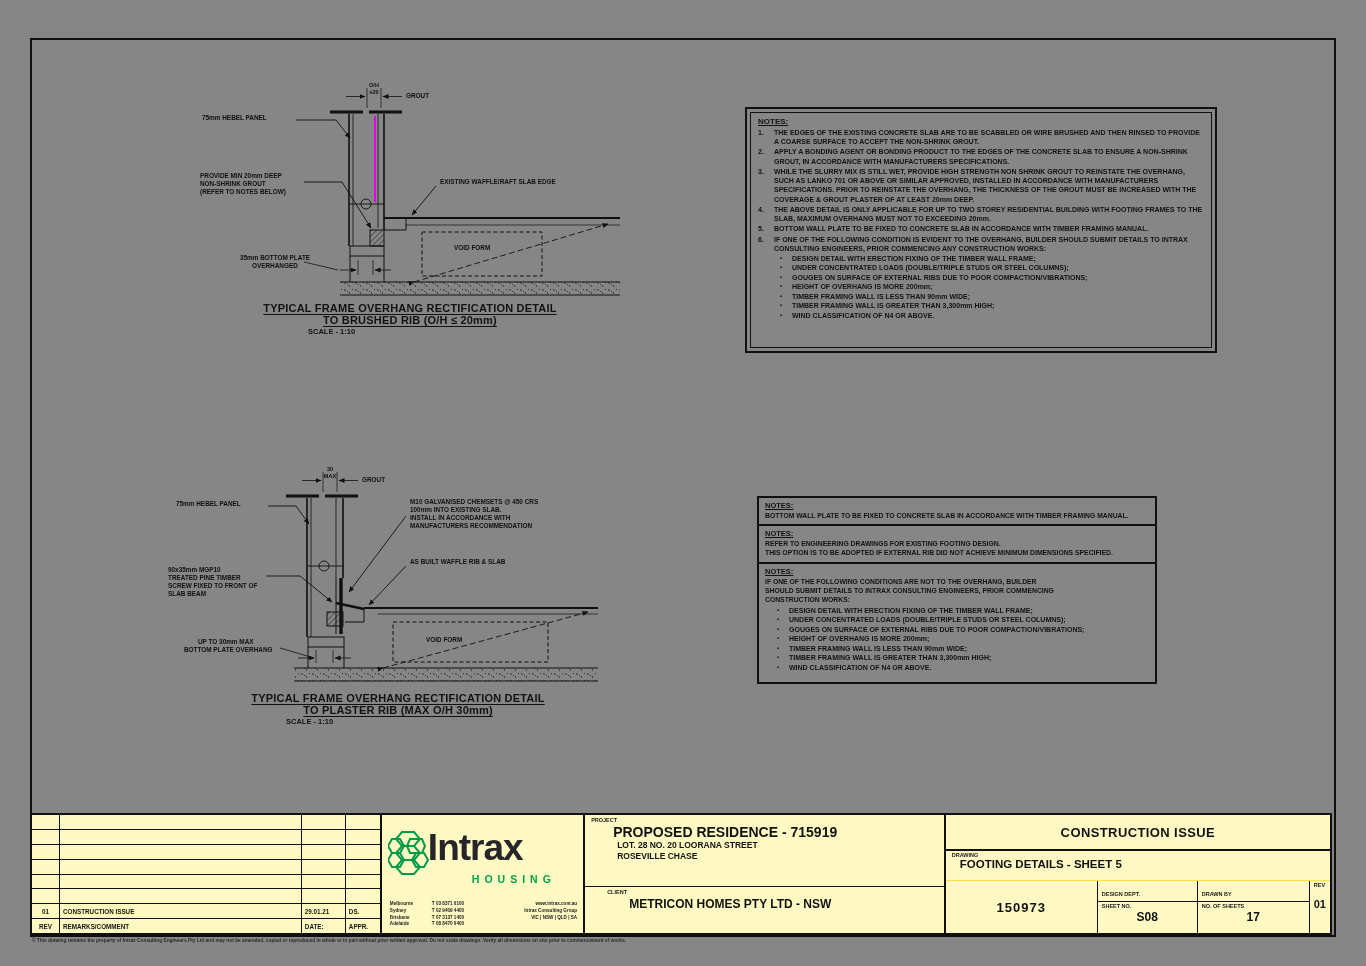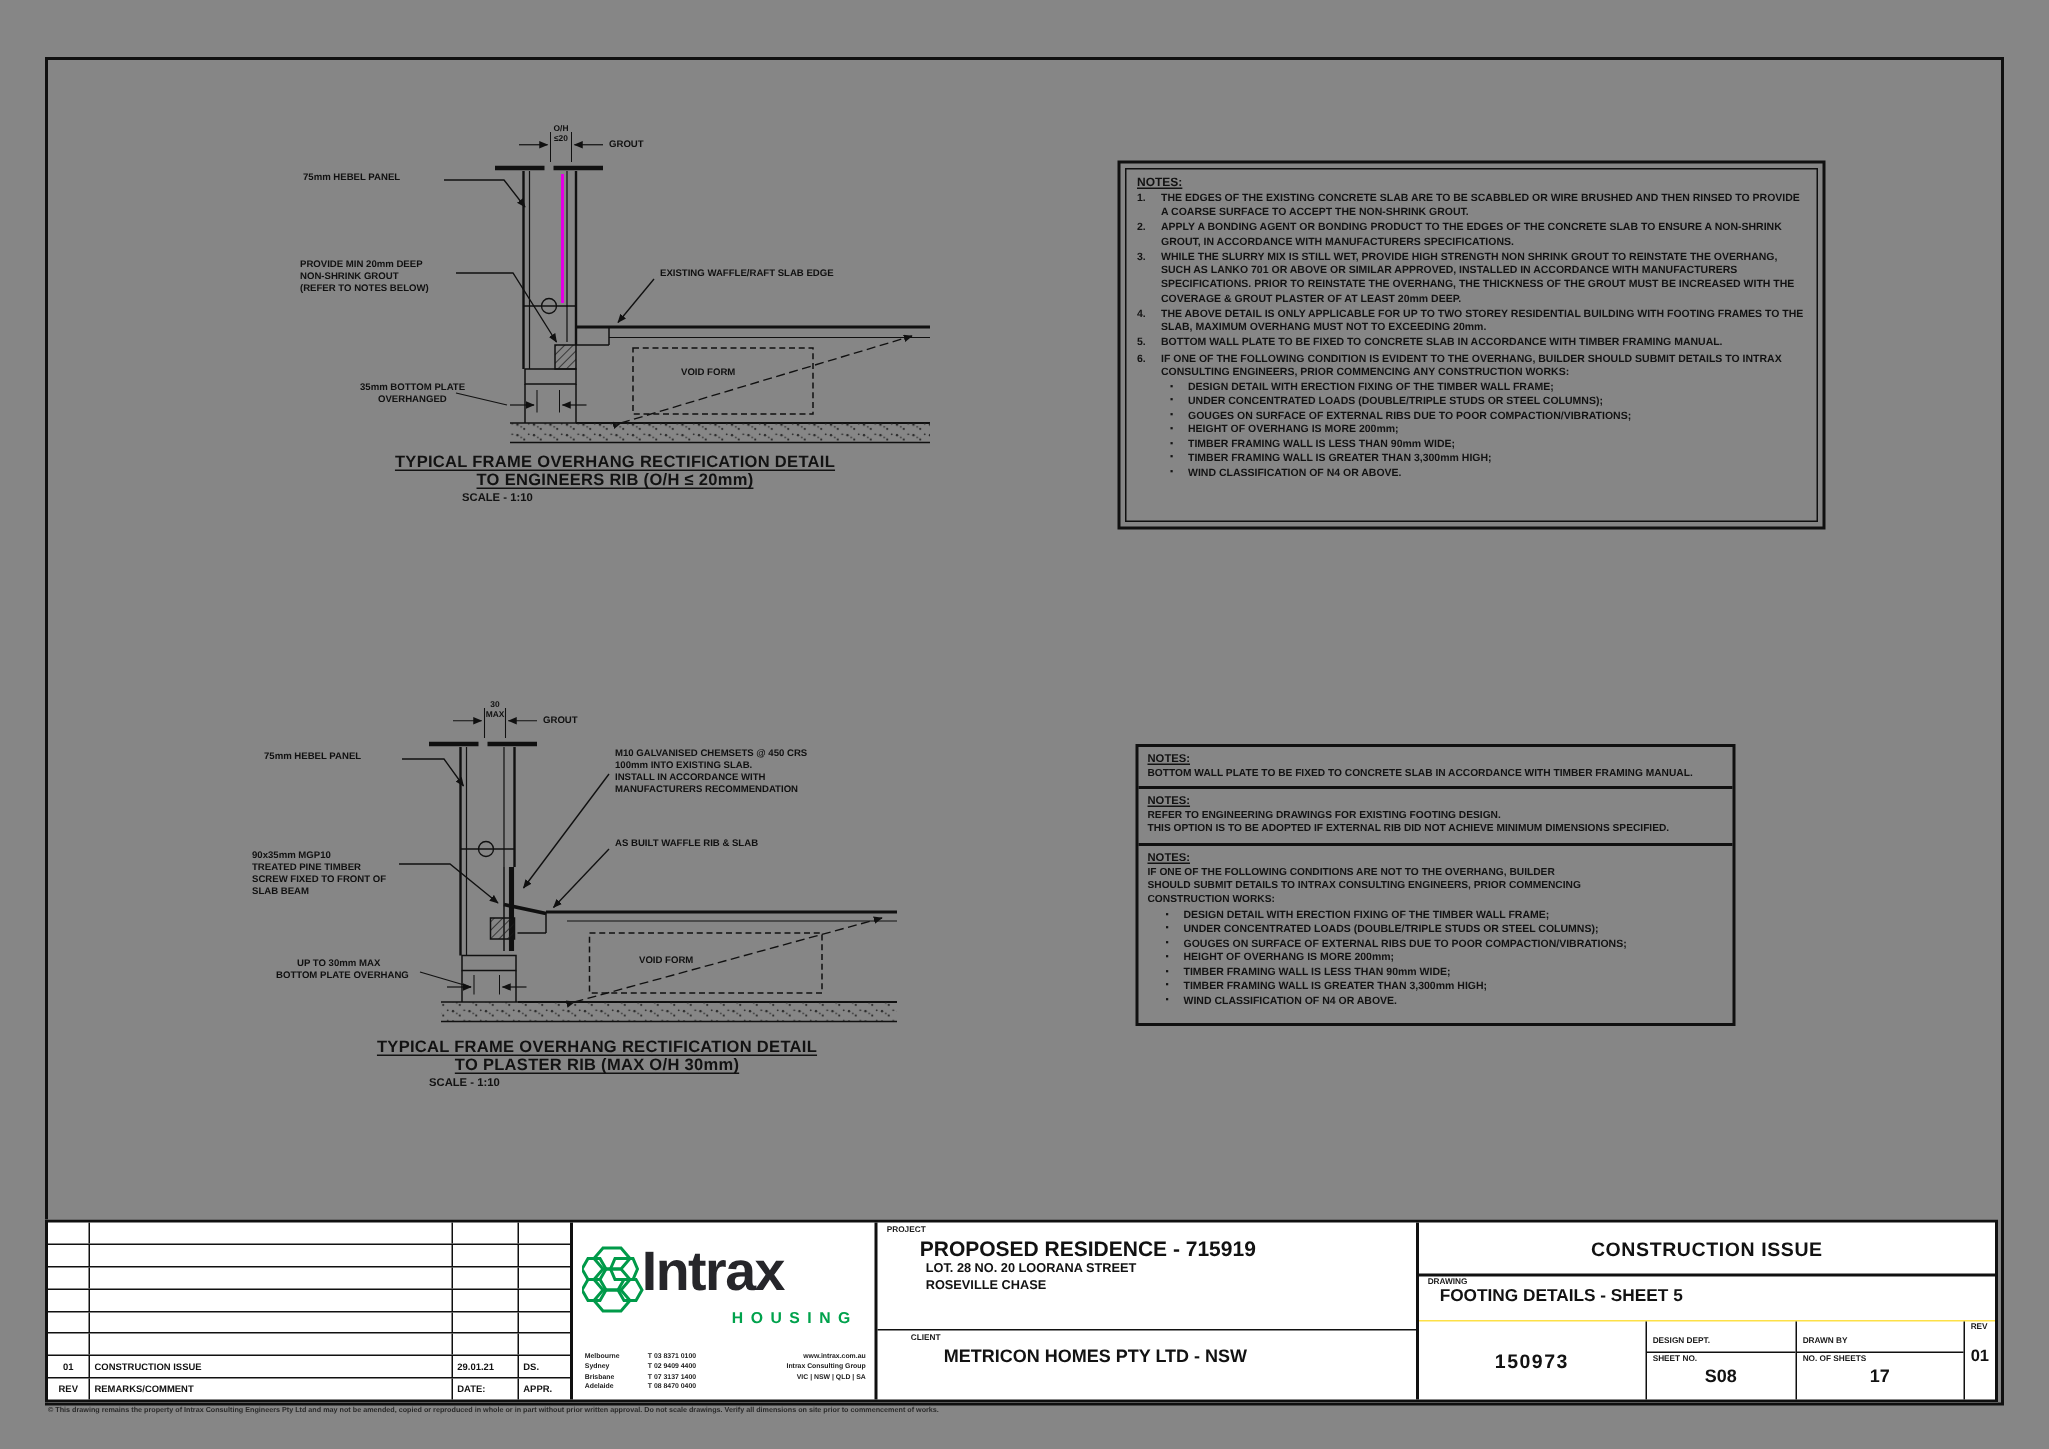--- a/index.html
+++ b/index.html
@@ -26,36 +26,36 @@
   .mini-line{font-size:6.8px;font-weight:600;line-height:1.35;}
   .mini-bullets{margin:2px 0 2px 12px;}
   
   .dtitle{width:400px;text-align:center;}
   .dtitle .t1,.dtitle .t2{font-size:11px;font-weight:bold;letter-spacing:.2px;text-decoration:underline;text-underline-offset:2px;}
   .dtitle .sc{font-size:7.5px;font-weight:600;text-align:left;padding-left:98px;margin-top:1px;}
   
   svg text{font-family:"Liberation Sans",sans-serif;font-size:6.4px;font-weight:700;fill:#101010;}
   svg .dim{font-size:5.6px;}
   
-  .tblock{left:30px;top:813px;width:1302px;height:122px;border:2px solid #101010;display:flex;box-sizing:border-box;background:#ffffff;}
+  .tblock{left:30px;top:813px;width:1302px;height:122px;border:2px solid #101010;display:flex;box-sizing:border-box;background:#fef9c3;}
   .tb-col{box-sizing:border-box;height:100%;}
   
   .rev-table{width:358px;border-right:2px solid #101010;display:flex;flex-direction:column;}
   .rev-row{flex:1;display:flex;border-bottom:1px solid #101010;}
   .rev-row:last-child{border-bottom:none;}
   .rev-row>div{border-right:1px solid #101010;box-sizing:border-box;display:flex;align-items:center;padding:0 3px;font-size:6.3px;font-weight:700;}
   .rev-row>div:last-child{border-right:none;}
   .rc1{width:28px;justify-content:center;}
   .rc2{flex:1;}
   .rc3{width:44px;}
   .rc4{width:34px;}
   
   .logo-cell{width:208px;border-right:2px solid #101010;position:relative;}
   .brand{position:absolute;left:46px;top:12px;font-size:37px;font-weight:bold;color:#26262a;letter-spacing:-1px;}
-  .housing{position:absolute;left:106px;top:58px;font-size:10.5px;font-weight:bold;color:#00a24c;letter-spacing:5px;}
+  .housing{position:absolute;left:90px;top:58px;font-size:10.5px;font-weight:bold;color:#00a24c;letter-spacing:5px;}
   .micro{position:absolute;left:8px;bottom:5px;right:6px;display:flex;font-size:4.6px;line-height:1.45;color:#1c1c1c;font-weight:600;}
   .micro .mc1{width:42px;}
   .micro .mc2{width:62px;}
   .micro .mc3{flex:1;text-align:right;}
   
   .proj-cell{width:369px;border-right:2px solid #101010;display:flex;flex-direction:column;}
   .proj-top{flex:0 0 72px;border-bottom:1px solid #101010;padding:2px 6px;box-sizing:border-box;}
   .proj-bot{flex:1;padding:2px 22px;}
   .lbl{font-size:5.5px;font-weight:600;color:#1a1a1a;}
   .proj-name{font-size:14px;font-weight:bold;margin-left:22px;margin-top:1px;}
@@ -156,21 +156,21 @@
     <text x="0" y="108">NON-SHRINK GROUT</text>
     <text x="0" y="116">(REFER TO NOTES BELOW)</text>
     <text x="240" y="106">EXISTING WAFFLE/RAFT SLAB EDGE</text>
     <text x="254" y="172">VOID FORM</text>
     <text x="40" y="182">35mm BOTTOM PLATE</text>
     <text x="52" y="190">OVERHANGED</text>
   </svg>
 
   <div class="abs dtitle" style="left:210px;top:302px;">
     <div class="t1">TYPICAL FRAME OVERHANG RECTIFICATION DETAIL</div>
-    <div class="t2">TO ENGINEERS RIB (O/H ≤ 20mm)</div>
+    <div class="t2">TO BRUSHED RIB (O/H ≤ 20mm)</div>
     <div class="sc">SCALE - 1:10</div>
   </div>
 
   <div class="abs notes-box">
     <div class="notes-inner">
       <div class="notes-title">NOTES:</div>
       <div class="n-item">
           <div class="num">1.</div>
           <div class="txt">THE EDGES OF THE EXISTING CONCRETE SLAB ARE TO BE SCABBLED OR WIRE BRUSHED AND THEN RINSED TO PROVIDE A COARSE SURFACE TO ACCEPT THE NON-SHRINK GROUT.</div>
         </div>

